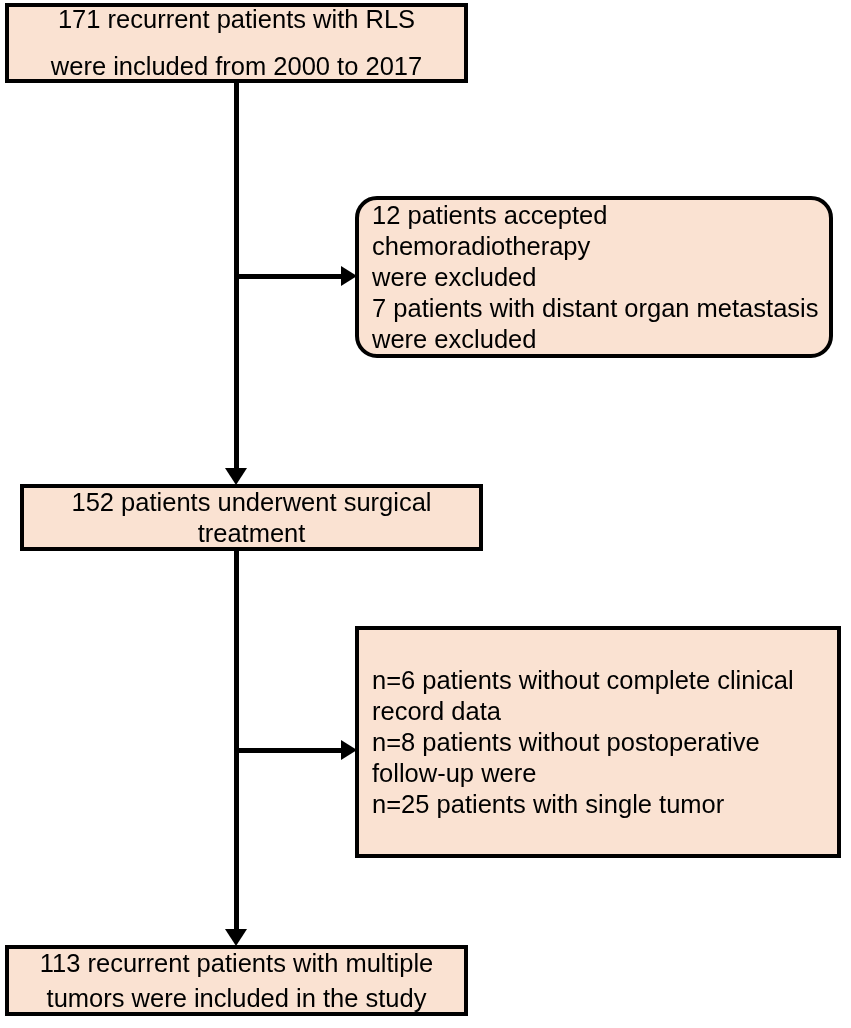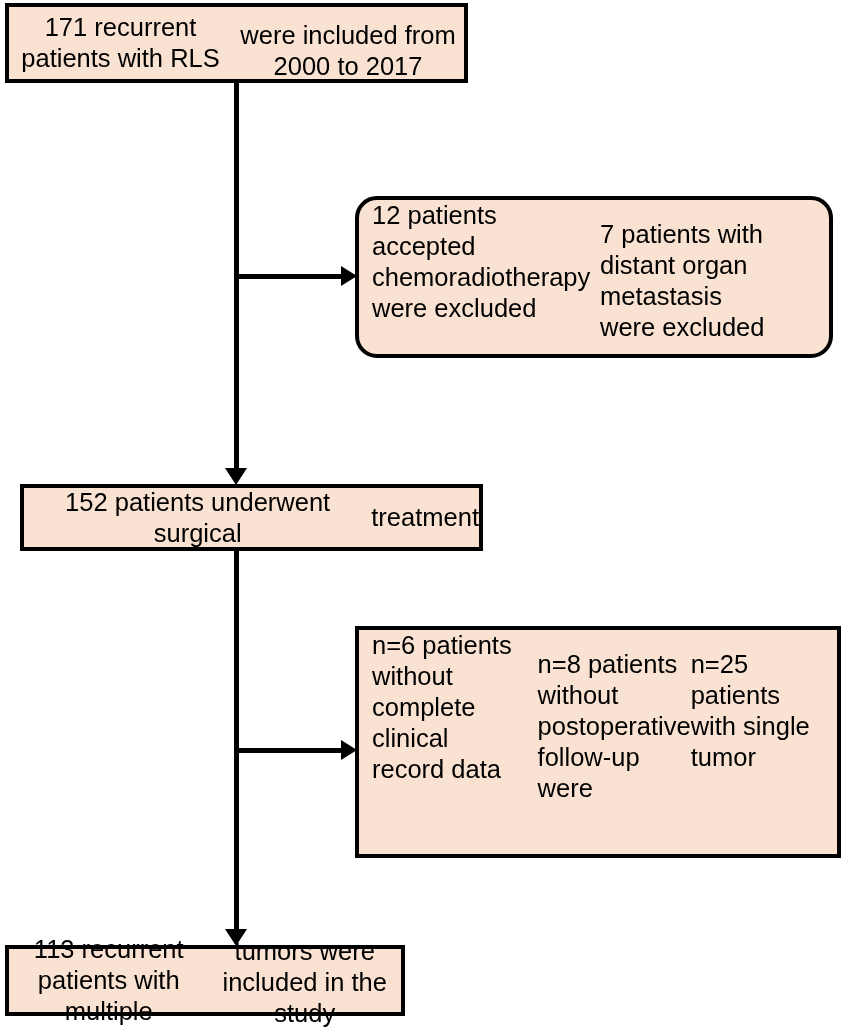--- a/index.html
+++ b/index.html
@@ -15,46 +15,45 @@
     background: #ffffff;
     overflow: hidden;
     font-family: "Liberation Sans", sans-serif;
   }
   .box {
     position: absolute;
     box-sizing: border-box;
     background: #fae2d2;
     border: 4px solid #000000;
     display: flex;
-    flex-direction: row;
+    flex-direction: column;
     justify-content: center;
   }
   .box-center {
     text-align: center;
     align-items: center;
   }
   .box-left {
     text-align: left;
     align-items: flex-start;
     padding-left: 13px;
     padding-right: 8px;
   }
   .para {
     font-size: 25.5px;
     line-height: 31px;
     color: #000000;
   }
   .para + .para {
-    margin-top: 19px;
   }
 
   
   #box-included      { left: 5px;   top: 3px;   width: 463px; height: 80px; }
   #box-surgical      { left: 20px;   top: 484px; width: 463px; height: 67px; }
-  #box-final         { left: 5px;   top: 945px; width: 400px; height: 71px; }
+  #box-final         { left: 5px;   top: 945px; width: 463px; height: 71px; }
   #box-excluded-one  { left: 355px; top: 196px; width: 478px; height: 162px; border-radius: 22px; }
   #box-excluded-two  { left: 355px; top: 626px; width: 486px; height: 232px; }
 
   
   .vline {
     position: absolute;
     width: 5px;
     background: #000000;
     left: 234px;
   }

